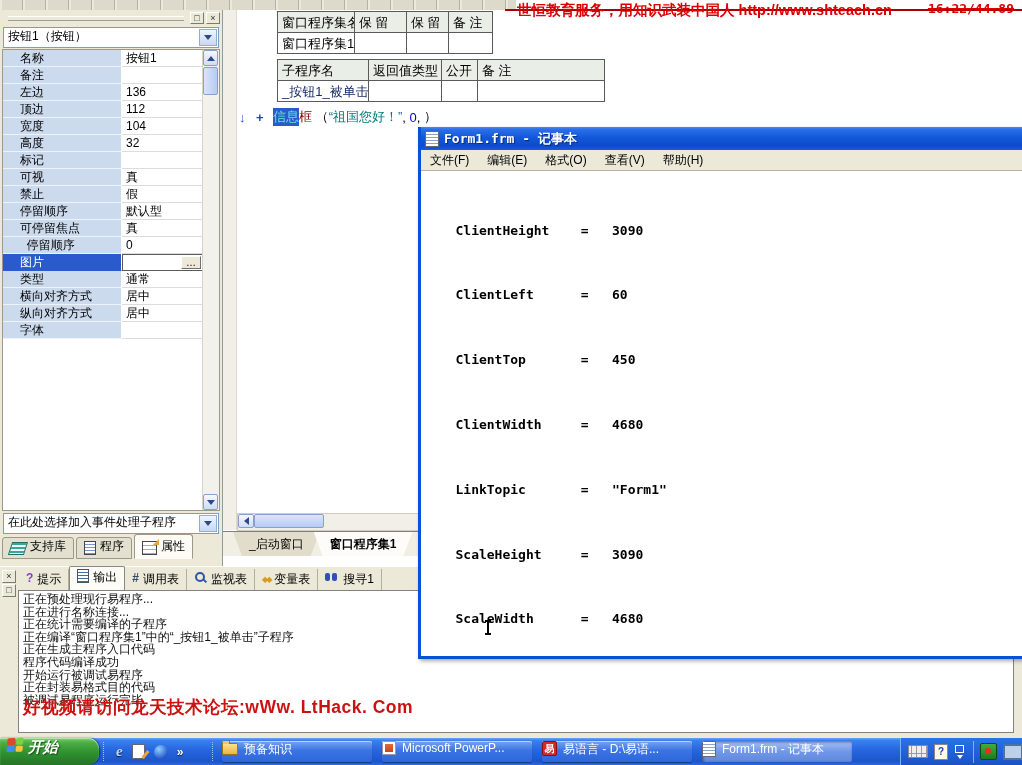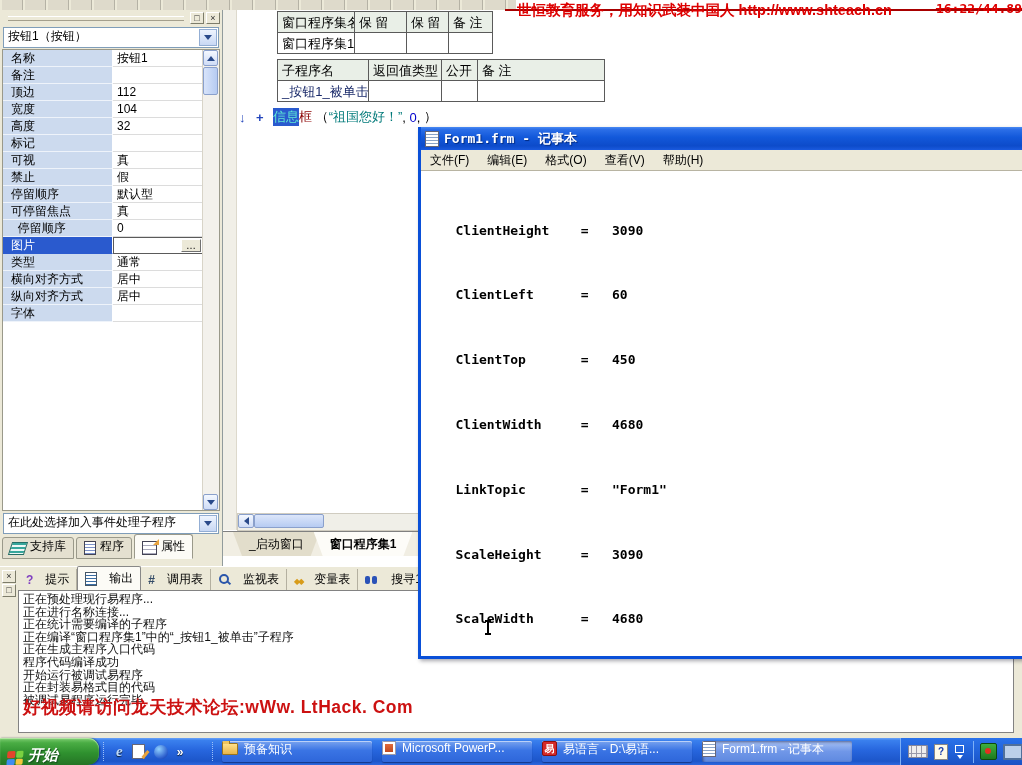--- a/index.html
+++ b/index.html
@@ -8,21 +8,21 @@
   .abs{position:absolute}
 
   
   #topstrip{left:0;top:0;width:516px;height:10px;background:#ece9d8;border-bottom:1px solid #b9b5a6;
     background-image:repeating-linear-gradient(90deg,transparent 0 2px,#dedacb 2px 22px,#b5b2a5 22px 23px)}
 
   
   #topwm{left:505px;top:0;width:517px;height:20px;z-index:6}
   #topwm .wm-line{position:absolute;left:0;top:9px;width:100%;height:2px;background:#a80000}
   #topwm .wm-text{position:absolute;left:12px;top:1px;font-weight:bold;font-size:14.5px;color:#dd0000;white-space:nowrap}
-  #topwm .wm-time{position:absolute;right:0;top:1px;font:bold 13px "DejaVu Sans Mono",monospace;color:#dd0000;text-decoration:line-through}
+  #topwm .wm-time{position:absolute;right:8px;top:1px;font:bold 13px "DejaVu Sans Mono",monospace;color:#dd0000;text-decoration:line-through}
 
   
   #props{left:0;top:10px;width:222px;height:556px;background:#ece9d8;border-right:1px solid #919b9c;z-index:3}
   .p-titlebar{height:14px;display:flex;align-items:center;padding:1px 2px 0 4px}
   .p-grip{flex:1;height:3px;border-top:1px solid #fff;border-bottom:1px solid #a49f8d;margin:0 4px}
   .winbtn{width:14px;height:12px;font-size:9px;line-height:10px;text-align:center;color:#333;background:#ece9d8;
     border:1px solid;border-color:#fff #7c7c6a #7c7c6a #fff;margin-left:2px;padding:0;font-family:inherit}
   .selbox{position:absolute;left:3px;height:19px;right:3px;background:#fff;border:1px solid #7f9db9;
     font-size:12px;line-height:17px;padding-left:4px;white-space:nowrap;overflow:hidden}
   #objsel{top:17px}
@@ -31,21 +31,21 @@
     border:1px solid #93aed4;display:flex;align-items:center;justify-content:center}
   .tri-down{width:0;height:0;border:4px solid transparent;border-top:5px solid #2a4a8a;margin-top:4px}
   .tri-up{width:0;height:0;border:4px solid transparent;border-bottom:5px solid #2a4a8a;margin-bottom:4px}
   .tri-left{width:0;height:0;border:4px solid transparent;border-right:5px solid #2a4a8a;margin-right:4px}
 
   #pgrid{position:absolute;left:2px;top:39px;width:218px;height:462px;background:#fff;
     border:1px solid #9a998a;box-sizing:border-box}
   #prows{position:absolute;left:0;top:0;right:16px;bottom:0;overflow:hidden}
   .prow{display:flex;height:17px}
   .plabel{width:101px;background:#ccdaee;border-bottom:1px solid #eef3fa;border-right:1px solid #fff;
-    font-size:12px;line-height:16px;padding-left:8px;white-space:pre;overflow:hidden}
+    font-size:12px;line-height:16px;padding-left:17px;white-space:pre;overflow:hidden}
   .pvalue{flex:1;border-bottom:1px solid #dcdcdc;font-size:12px;line-height:16px;padding-left:4px;position:relative;white-space:nowrap}
   .prow.sel .plabel{background:#2a5ace;color:#fff;border-bottom-color:#2a5ace}
   .prow.sel .pvalue{border:1px solid #5a5a5a;border-bottom:1px solid #5a5a5a}
   .dots{position:absolute;right:1px;top:1px;width:20px;height:13px;font-size:10px;line-height:8px;
     background:#ece9d8;border:1px solid;border-color:#fff #707070 #707070 #fff;padding:0}
   .pscroll{position:absolute;right:0;top:0;bottom:0;width:16px;background:#f3f1ec;border-left:1px solid #d8d4c8}
   .sbtn{position:absolute;left:0;width:15px;height:16px;background:linear-gradient(#f4f8ff,#cfdcf6);
     border:1px solid #8aa0cc;border-radius:2px;display:flex;align-items:center;justify-content:center;box-sizing:border-box}
   .sbtn.up{top:0}.sbtn.dn{bottom:0}
   .sthumb{position:absolute;left:0;top:17px;width:15px;height:28px;background:linear-gradient(90deg,#d8e4fa,#b6cbf2);
@@ -112,21 +112,21 @@
   #ibeam{position:absolute;left:60px;top:449px;width:8px;height:15px}
   #ibeam::before{content:"";position:absolute;left:3px;top:1px;width:2px;height:13px;background:#000}
   #ibeam::after{content:"";position:absolute;left:1px;top:0;width:6px;height:2px;background:#000;box-shadow:0 13px 0 #000}
 
   
   #output{left:0;top:566px;width:1022px;height:172px;background:#ece9d8;border-top:1px solid #fff;z-index:2}
   #odock{position:absolute;left:2px;top:3px;width:15px}
   .o-dockbtn{display:block;width:14px;height:13px;font-size:9px;line-height:11px;text-align:center;color:#333;
     background:#ece9d8;border:1px solid;border-color:#fff #7c7c6a #7c7c6a #fff;margin-bottom:1px;padding:0;font-family:inherit}
   #otabs{position:absolute;left:19px;top:2px;height:21px;display:flex;align-items:flex-end}
-  .otab{display:flex;align-items:center;gap:12px;padding:2px 7px;font-size:12px;height:17px;border-right:1px solid #b4b0a0;white-space:nowrap}
+  .otab{display:flex;gap:4px;padding:2px 7px;font-size:12px;height:17px;border-right:1px solid #b4b0a0;white-space:nowrap}
   .otab.active{background:#fcfbf6;border:1px solid #888;border-bottom:none;border-radius:2px 2px 0 0;height:19px}
   .oticon{display:inline-block}
   .help-icon::before{content:"?";color:#8040c0;font-weight:bold;font-size:12px}
   .output-icon{width:10px;height:12px;background:#fff;border:1px solid #456;
     background-image:repeating-linear-gradient(#fff 0 2px,#3a6ea5 2px 3px)}
   .call-table-icon::before{content:"#";color:#334a66;font-weight:bold;font-size:12px}
   .watch-icon{position:relative;width:13px;height:13px}
   .watch-icon::before{content:"";position:absolute;left:1px;top:1px;width:6px;height:6px;border:2px solid #2a55aa;border-radius:50%}
   .watch-icon::after{content:"";position:absolute;left:9px;top:9px;width:4px;height:2px;background:#2a55aa;transform:rotate(45deg)}
   .variables-icon::before{content:"◆◆";color:#d89c1a;font-size:8px;letter-spacing:-2px}
@@ -136,21 +136,21 @@
   #obox{position:absolute;left:18px;top:23px;right:8px;height:143px;background:#fff;border:1px solid #828282;
     overflow:hidden;padding:2px 4px;box-sizing:border-box}
   .oline{font-size:12px;line-height:12.6px;color:#111;white-space:nowrap}
   #ored{position:absolute;left:4px;top:104px;font-weight:bold;font-size:17.5px;color:#cc1111;white-space:nowrap;letter-spacing:.5px}
 
   
   #taskbar{left:0;top:738px;width:1022px;height:27px;z-index:20;
     background:linear-gradient(180deg,#6aa2f6 0%,#3a80ee 9%,#2766de 45%,#1c55c9 86%,#2e68df 100%)}
   #startbtn{position:absolute;left:0;top:0;width:99px;height:27px;border-radius:0 11px 11px 0;
     background:linear-gradient(180deg,#7ece73 0%,#4aad44 18%,#2f912f 55%,#257425 100%);
-    box-shadow:inset 0 1px 1px #b8e8a8,1px 0 2px rgba(0,0,30,.5);display:flex;align-items:flex-end;gap:5px;padding-left:7px;box-sizing:border-box}
+    box-shadow:inset 0 1px 1px #b8e8a8,1px 0 2px rgba(0,0,30,.5);display:flex;align-items:flex-start;gap:5px;padding-left:7px;box-sizing:border-box}
   .start-flag{position:relative;width:16px;height:14px;transform:skewX(-8deg) rotate(-3deg);
     display:grid;grid-template:1fr 1fr/1fr 1fr;gap:1px}
   .start-flag i{border-radius:1.5px}
   .start-flag i:nth-child(1){background:#e5442c}.start-flag i:nth-child(2){background:#7ad141}
   .start-flag i:nth-child(3){background:#3f8cf0}.start-flag i:nth-child(4){background:#f5c63c}
   #startbtn span{color:#fff;font:bold italic 15px "Liberation Sans",sans-serif;text-shadow:1px 1px 1px #14501a}
   .ql-handle{position:absolute;top:4px;width:3px;height:19px;border-left:1px dotted #9cc0f8}
   #ql{position:absolute;left:108px;top:0;height:27px;display:flex;align-items:center;gap:9px;padding-left:8px}
   .ie-icon{font:bold italic 15px "Liberation Serif",serif;color:#bcd9fb;text-shadow:0 1px 1px #123}
   .edit-doc-icon{position:relative;width:11px;height:13px;background:#fff;border:1px solid #667}
@@ -224,20 +224,27 @@
         </div>
 
         <div class="prow">
           <div class="plabel">备注</div>
           <div class="pvalue">
             <span></span>
             
           </div>
         </div>
 
+        <div class="prow">
+          <div class="plabel">左边</div>
+          <div class="pvalue">
+            <span>136</span>
+            
+          </div>
+        </div>
 
         <div class="prow">
           <div class="plabel">顶边</div>
           <div class="pvalue">
             <span>112</span>
             
           </div>
         </div>
 
         <div class="prow">

